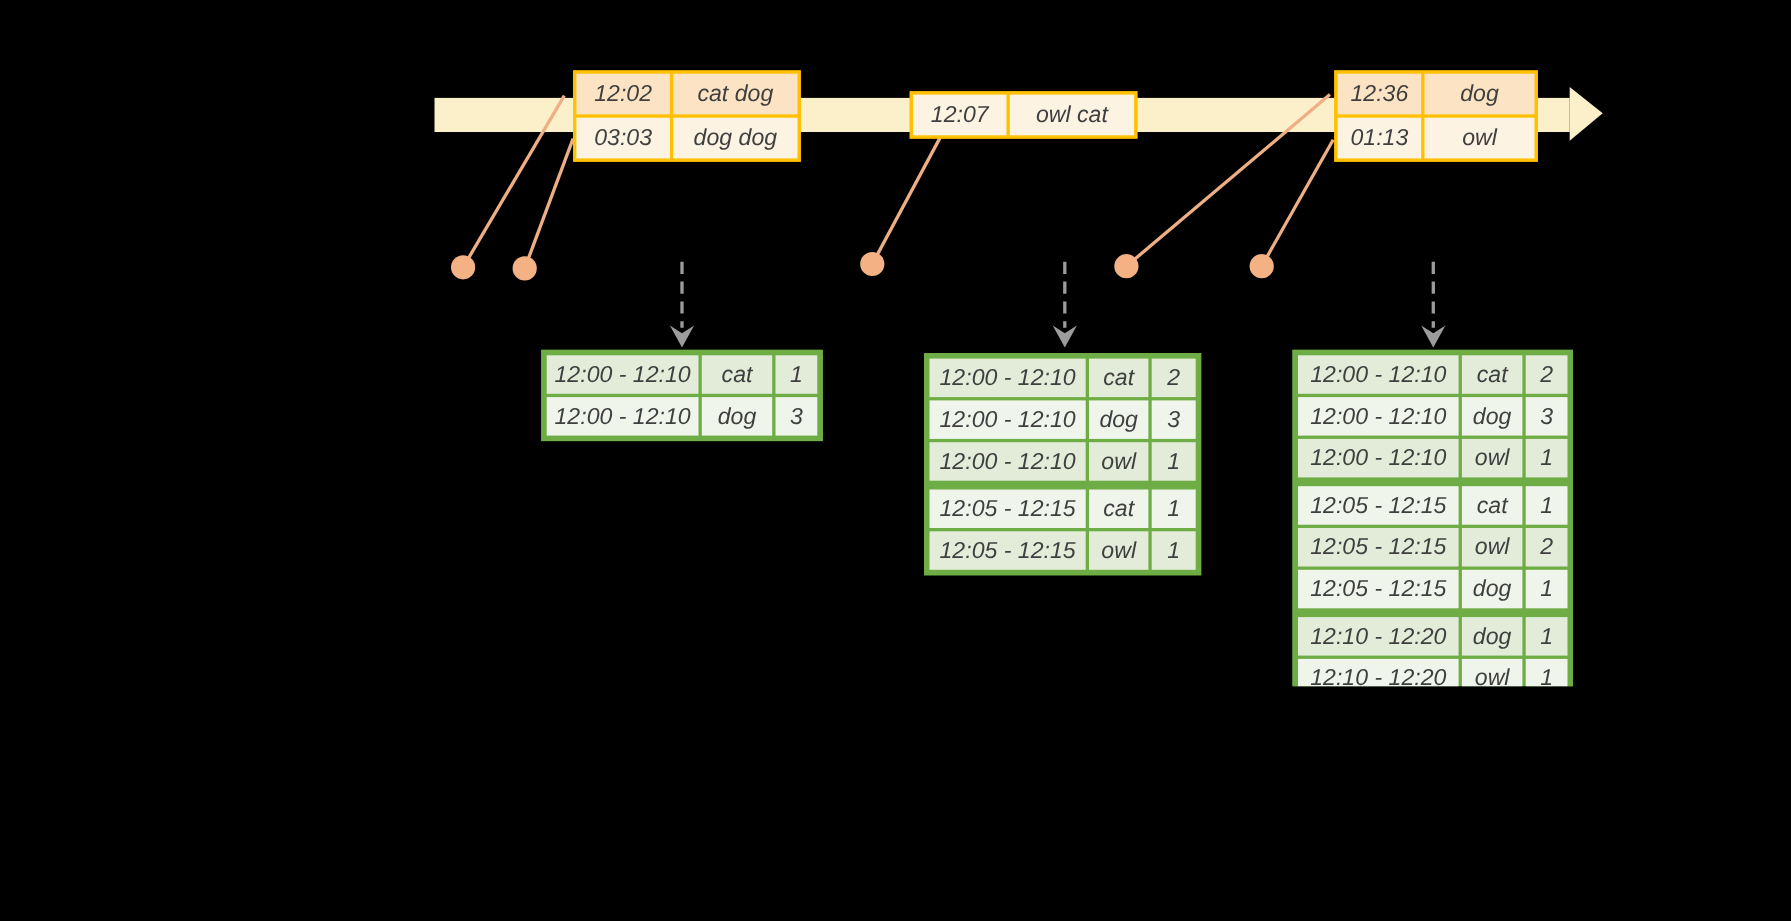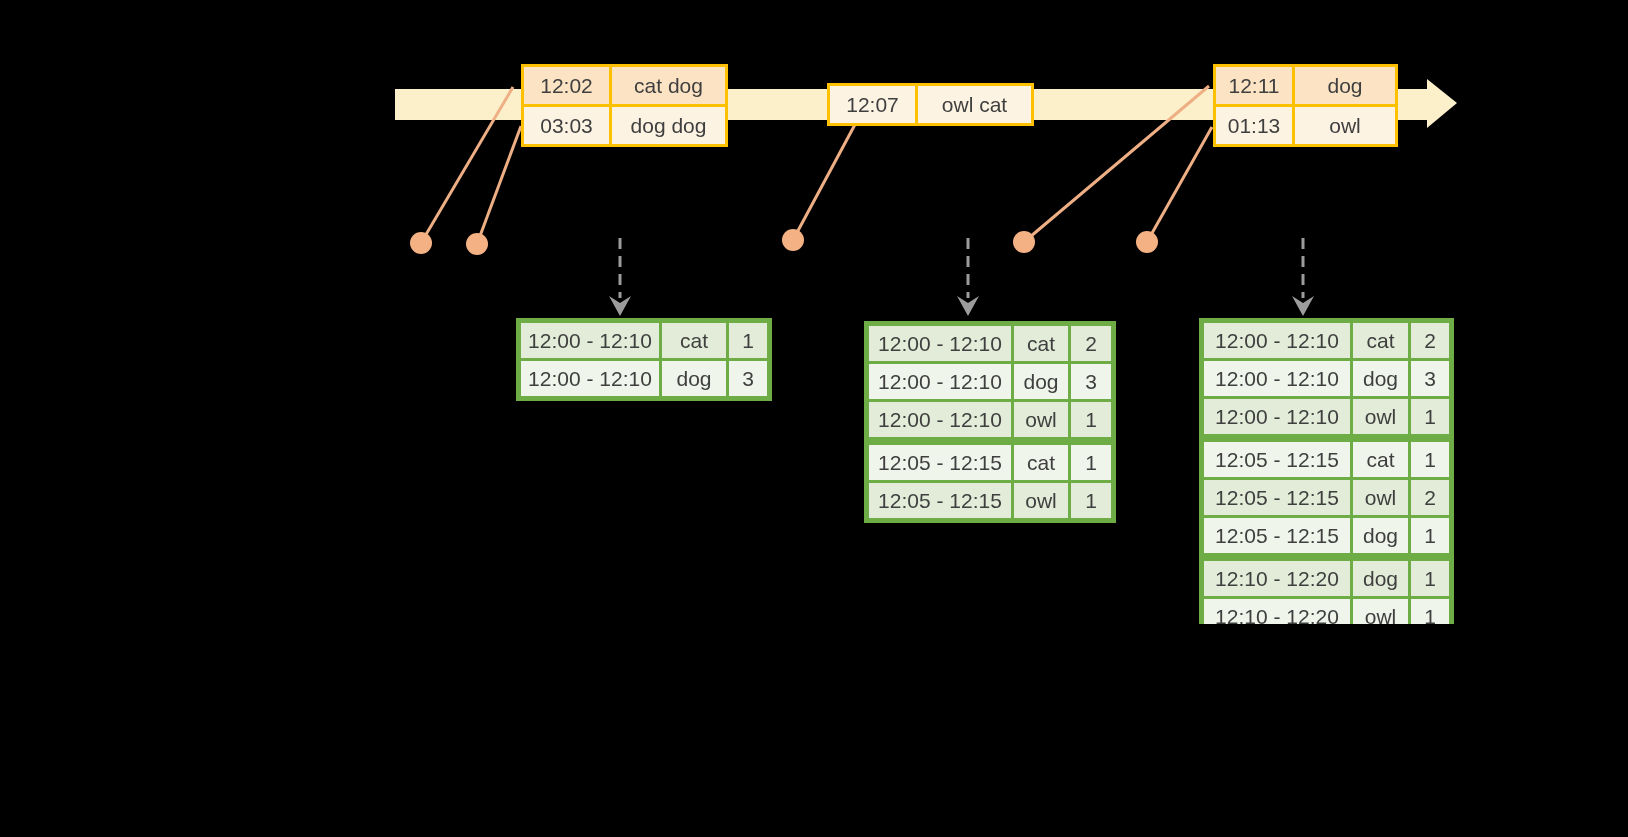--- a/index.html
+++ b/index.html
@@ -12,21 +12,21 @@
     --salmon-line:#EFAF85;
     --green:#6EAD45;
     --g-dark:#E2ECD8;
     --g-light:#F0F5EB;
     --gray:#9C9C9C;
     --ink:#3F3F3F;
   }
   html,body{margin:0;padding:0;background:var(--bg);}
   #canvas{
     position:relative;width:1628px;height:624px;background:var(--bg);
-    font-family:"Liberation Sans",sans-serif;color:var(--ink);overflow:hidden;
+    font-family:"Liberation Sans",sans-serif;color:var(--ink);overflow:hidden;font-style:italic;
   }
   #overlay{position:absolute;left:0;top:0;width:1628px;height:837px;}
 
   
   .etable{
     position:absolute;border:3px solid var(--gold);background:var(--gold);
   }
   .erow{display:grid;column-gap:3px;}
   .erow + .erow{margin-top:3px;}
   .etable-1 .erow{grid-template-columns:85px 113px;}
@@ -38,21 +38,21 @@
   }
   .etable .erow:nth-of-type(1) .ecell{background:var(--peach);}
   .etable .erow:nth-of-type(2) .ecell{background:var(--cream);}
   .etable--light .erow:nth-of-type(1) .ecell{background:var(--cream);}
   .etable-1{left:521px;top:64px;}
   .etable-2{left:827px;top:83px;}
   .etable-3{left:1213px;top:64px;}
 
   
   .rtable{
-    position:absolute;border:5px solid var(--green);background:var(--green);margin-left:24px;
+    position:absolute;border:5px solid var(--green);background:var(--green);
   }
   .rrow{display:grid;column-gap:3px;}
   .rrow + .rrow{margin-top:3px;}
   .rtable-1 .rrow{grid-template-columns:138px 64px 38px;}
   .rtable-2 .rrow{grid-template-columns:142px 54px 40px;}
   .rtable-3 .rrow{grid-template-columns:146px 55px 38px;}
   .rcell{
     height:35px;display:flex;align-items:center;justify-content:center;
     font-size:21px;background:var(--g-light);
   }
@@ -118,21 +118,21 @@
 
       <div class="erow">
         <div class="ecell">12:07</div>
         <div class="ecell">owl cat</div>
       </div>
     </div>
 
   <div class="etable etable-3">
 
       <div class="erow">
-        <div class="ecell">12:11</div>
+        <div class="ecell">12:36</div>
         <div class="ecell">dog</div>
       </div>
 
       <div class="erow">
         <div class="ecell">01:13</div>
         <div class="ecell">owl</div>
       </div>
     </div>
 
   <div class="rtable rtable-1">

